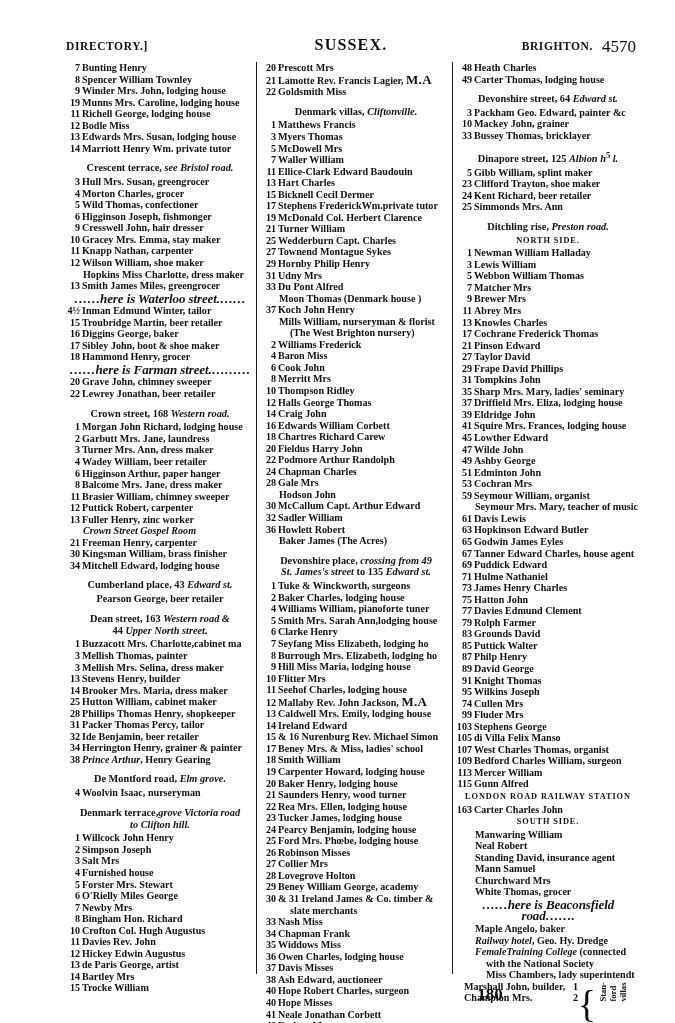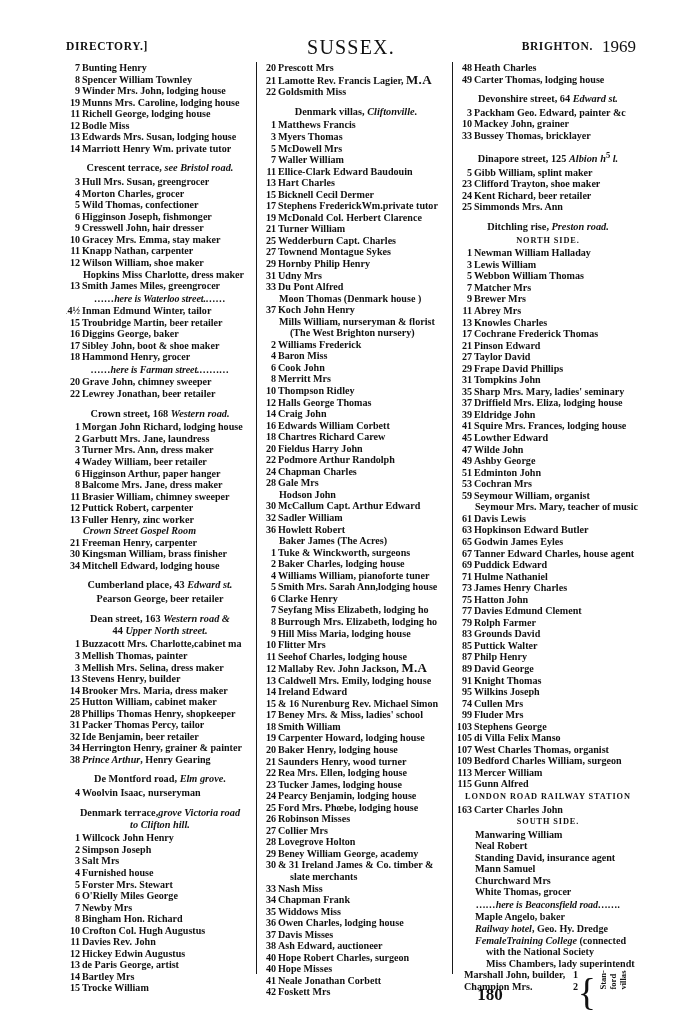--- a/index.html
+++ b/index.html
@@ -30,22 +30,22 @@
   }
   .runhead .rh-left {
     position: absolute; left: 0; top: 0;
     font-weight: bold;
     font-size: 11.5px;
     letter-spacing: 0.6px;
   }
   .runhead .rh-center {
     position: absolute; left: 0; top: -4px; width: 570px;
     text-align: center;
-    font-weight: normal;
-    font-size: 20px;
+    font-weight: bold;
+    font-size: 16px;
     letter-spacing: 1.2px;
   }
   .runhead .rh-right {
     position: absolute; right: 0; top: -3px;
     text-align: right;
     white-space: nowrap;
   }
   .runhead .rh-town {
     font-weight: bold;
     font-size: 11.5px;
@@ -130,21 +130,21 @@
     font-weight: bold;
     font-size: 8.3px;
     letter-spacing: 0.9px;
     margin-top: 1px;
     margin-bottom: 1px;
   }
   .hereis {
     text-align: center;
     font-style: italic;
     font-weight: bold;
-    font-size: 10px;
+    font-size: 13px;
     margin: 1px 0 1px 0;
     letter-spacing: -0.1px;
   }
   .centerline {
     text-align: center;
     font-weight: bold;
     white-space: nowrap;
   }
 
   
@@ -200,21 +200,21 @@
 </style>
 </head>
 <body>
 
 <div class="page">
 
   <div class="runhead">
     <div class="rh-left">DIRECTORY.]</div>
     <div class="rh-center">SUSSEX.</div>
     <div class="rh-right">
-      <span class="rh-town">BRIGHTON.</span><span class="rh-page">1969</span>
+      <span class="rh-town">BRIGHTON.</span><span class="rh-page">4570</span>
     </div>
   </div>
 
   <div class="cols">
     <div class="rule rule-1"></div>
     <div class="rule rule-2"></div>
     <div class="col col-1" id="col-1">
         <div class="ln"><span class="no">7</span>Bunting Henry</div>
         <div class="ln"><span class="no">8</span>Spencer William Townley</div>
         <div class="ln"><span class="no">9</span>Winder Mrs. John, lodging house</div>
@@ -340,20 +340,24 @@
         <div class="ln"><span class="no">18</span>Chartres Richard Carew</div>
         <div class="ln"><span class="no">20</span>Fieldus Harry John</div>
         <div class="ln"><span class="no">22</span>Podmore Arthur Randolph</div>
         <div class="ln"><span class="no">24</span>Chapman Charles</div>
         <div class="ln"><span class="no">28</span>Gale Mrs</div>
         <div class="ln cont">Hodson John</div>
         <div class="ln"><span class="no">30</span>McCallum Capt. Arthur Edward</div>
         <div class="ln"><span class="no">32</span>Sadler William</div>
         <div class="ln"><span class="no">36</span>Howlett Robert</div>
         <div class="ln cont">Baker James (The Acres)</div>
+        <div class="street">
+          <div>Devonshire place, <span class="ital">crossing from 49</span></div>
+          <div><span class="ital">St. James's street </span>to 135 <span class="ital">Edward st.</span></div>
+        </div>
         <div class="ln"><span class="no">1</span>Tuke &amp; Winckworth, surgeons</div>
         <div class="ln"><span class="no">2</span>Baker Charles, lodging house</div>
         <div class="ln"><span class="no">4</span>Williams William, pianoforte tuner</div>
         <div class="ln"><span class="no">5</span>Smith Mrs. Sarah Ann,lodging house</div>
         <div class="ln"><span class="no">6</span>Clarke Henry</div>
         <div class="ln"><span class="no">7</span>Seyfang Miss Elizabeth, lodging ho</div>
         <div class="ln"><span class="no">8</span>Burrough Mrs. Elizabeth, lodging ho</div>
         <div class="ln"><span class="no">9</span>Hill Miss Maria, lodging house</div>
         <div class="ln"><span class="no">10</span>Flitter Mrs</div>
         <div class="ln"><span class="no">11</span>Seehof Charles, lodging house</div>

